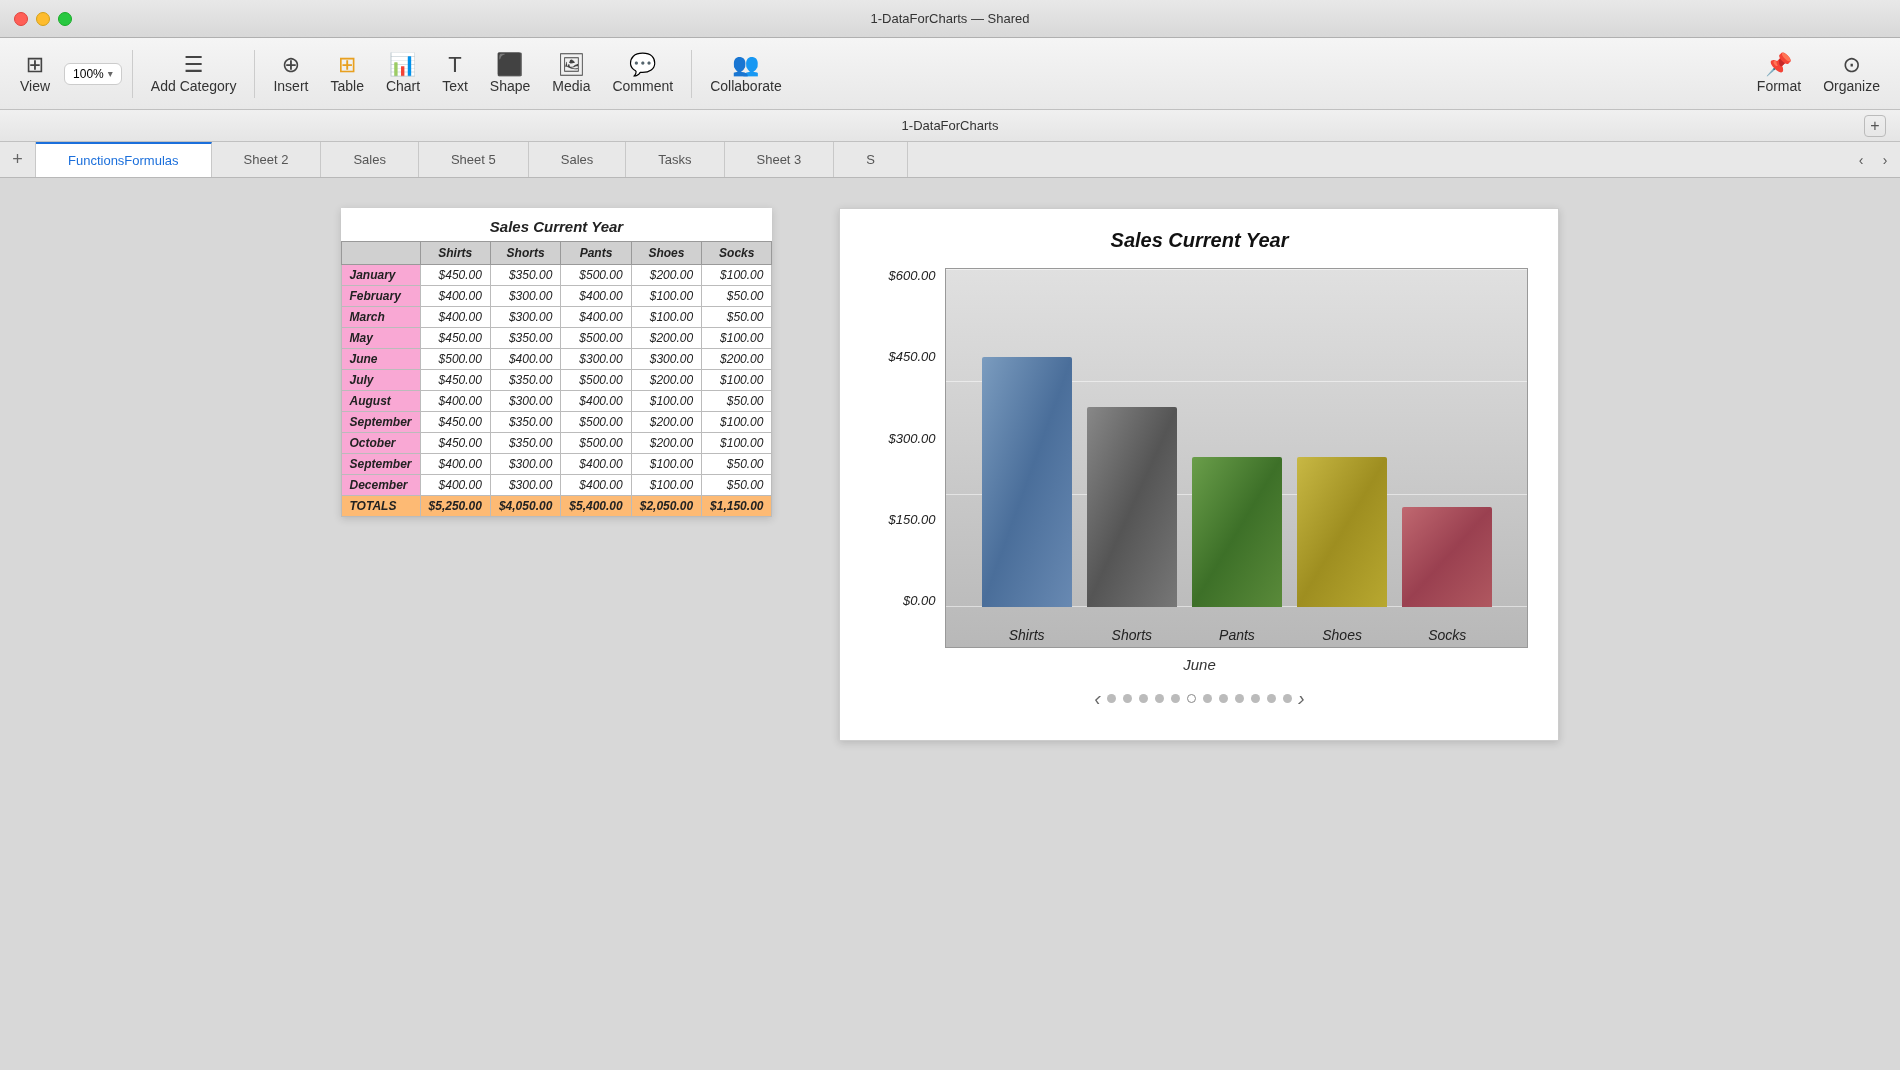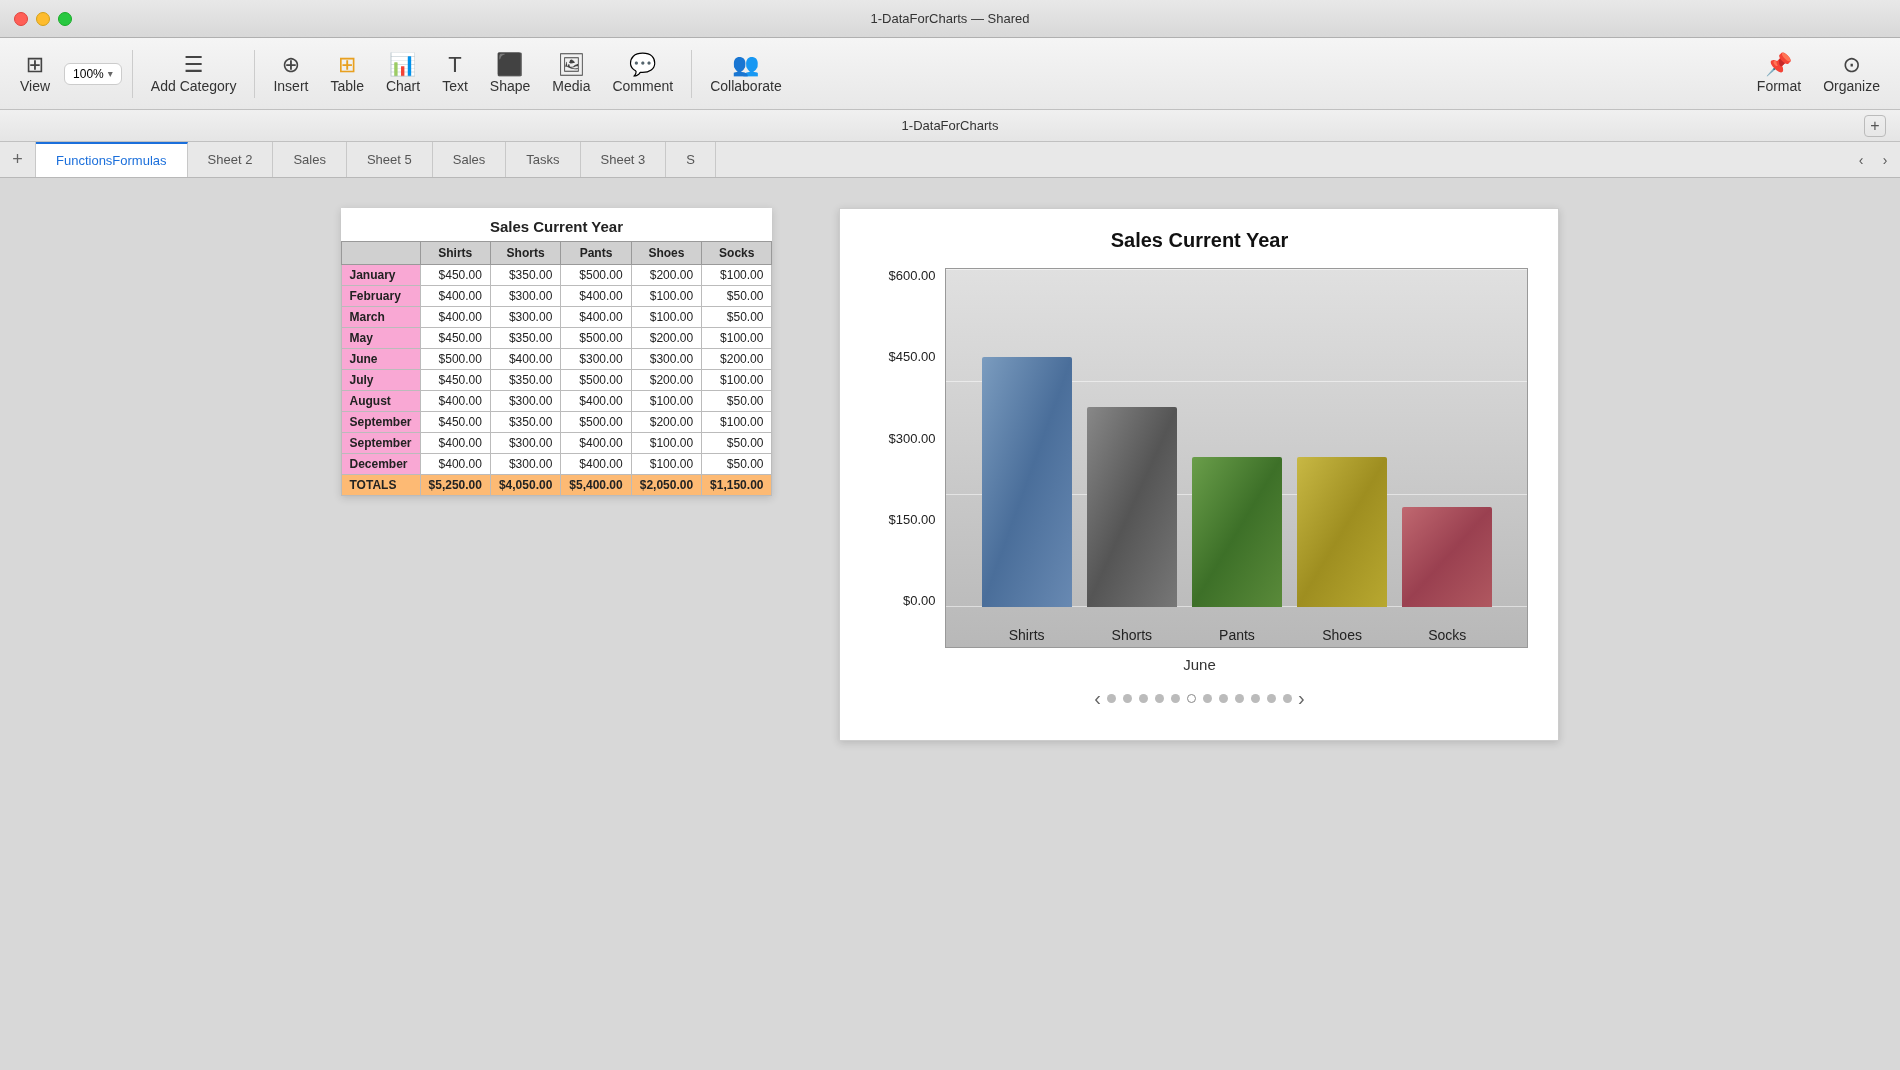--- a/index.html
+++ b/index.html
@@ -117,21 +117,21 @@
       align-items: center;
       justify-content: center;
       font-size: 18px;
       color: #666;
       cursor: pointer;
       border-right: 1px solid #c8c8c8;
     }
     .tab {
       display: flex;
       align-items: center;
-      padding: 0 20px;
+      padding: 0 32px;
       font-size: 13px;
       color: #555;
       cursor: pointer;
       border-right: 1px solid #c8c8c8;
       white-space: nowrap;
     }
     .tab.active {
       background: white;
       color: #1b6fdb;
       font-weight: 500;
@@ -156,20 +156,21 @@
     .content-area {
       background: #d8d8d8;
       flex: 1;
       display: flex;
       align-items: flex-start;
       justify-content: center;
       padding: 30px 40px;
       gap: 67px;
       height: calc(1070px - 38px - 72px - 32px - 36px);
       overflow: hidden;
+      font-style: italic;
     }
 
     
     .spreadsheet-container {
       background: white;
       box-shadow: 0 2px 8px rgba(0,0,0,0.15);
     }
     .spreadsheet-title {
       text-align: center;
       font-size: 15px;
@@ -504,20 +505,28 @@
           <tr>
             <td class="row-header">August</td>
             <td class="value">$400.00</td>
             <td class="value">$300.00</td>
             <td class="value">$400.00</td>
             <td class="value">$100.00</td>
             <td class="value">$50.00</td>
           </tr>
           <tr>
             <td class="row-header">September</td>
+            <td class="value">$450.00</td>
+            <td class="value">$350.00</td>
+            <td class="value">$500.00</td>
+            <td class="value">$200.00</td>
+            <td class="value">$100.00</td>
+          </tr>
+          <tr>
+            <td class="row-header">October</td>
             <td class="value">$450.00</td>
             <td class="value">$350.00</td>
             <td class="value">$500.00</td>
             <td class="value">$200.00</td>
             <td class="value">$100.00</td>
           </tr>
           <tr>
             <td class="row-header">September</td>
             <td class="value">$400.00</td>
             <td class="value">$300.00</td>

